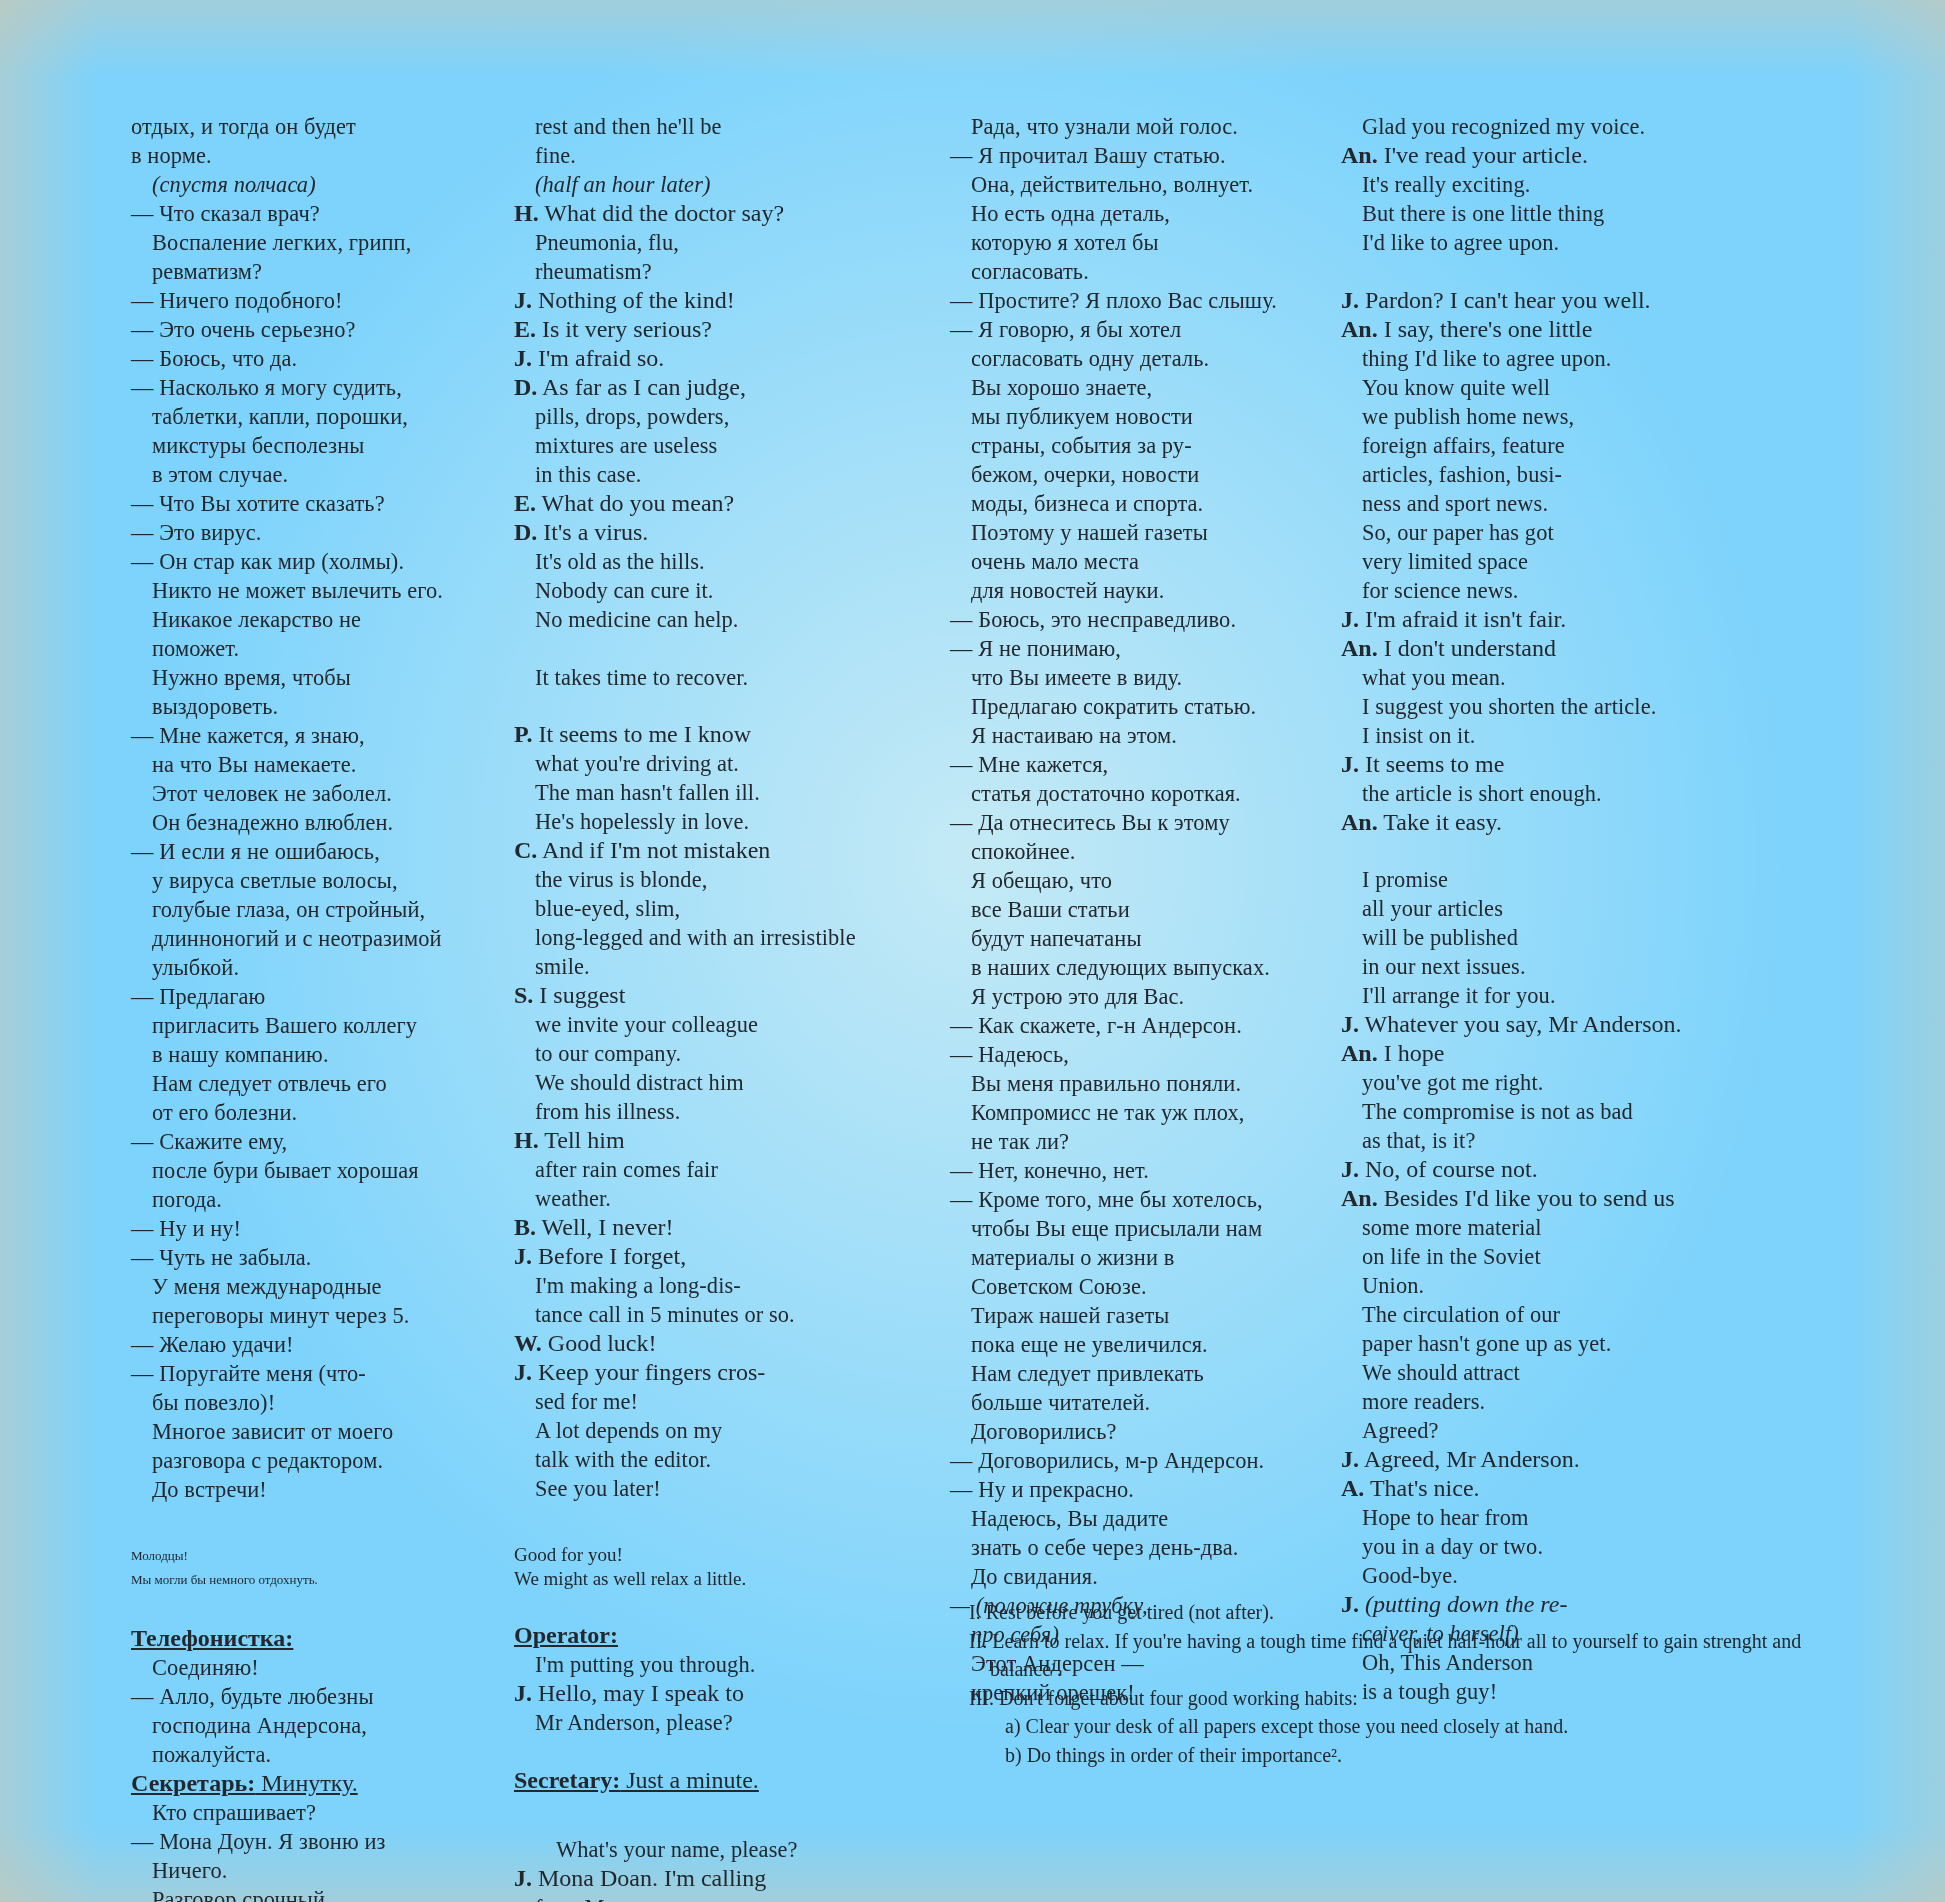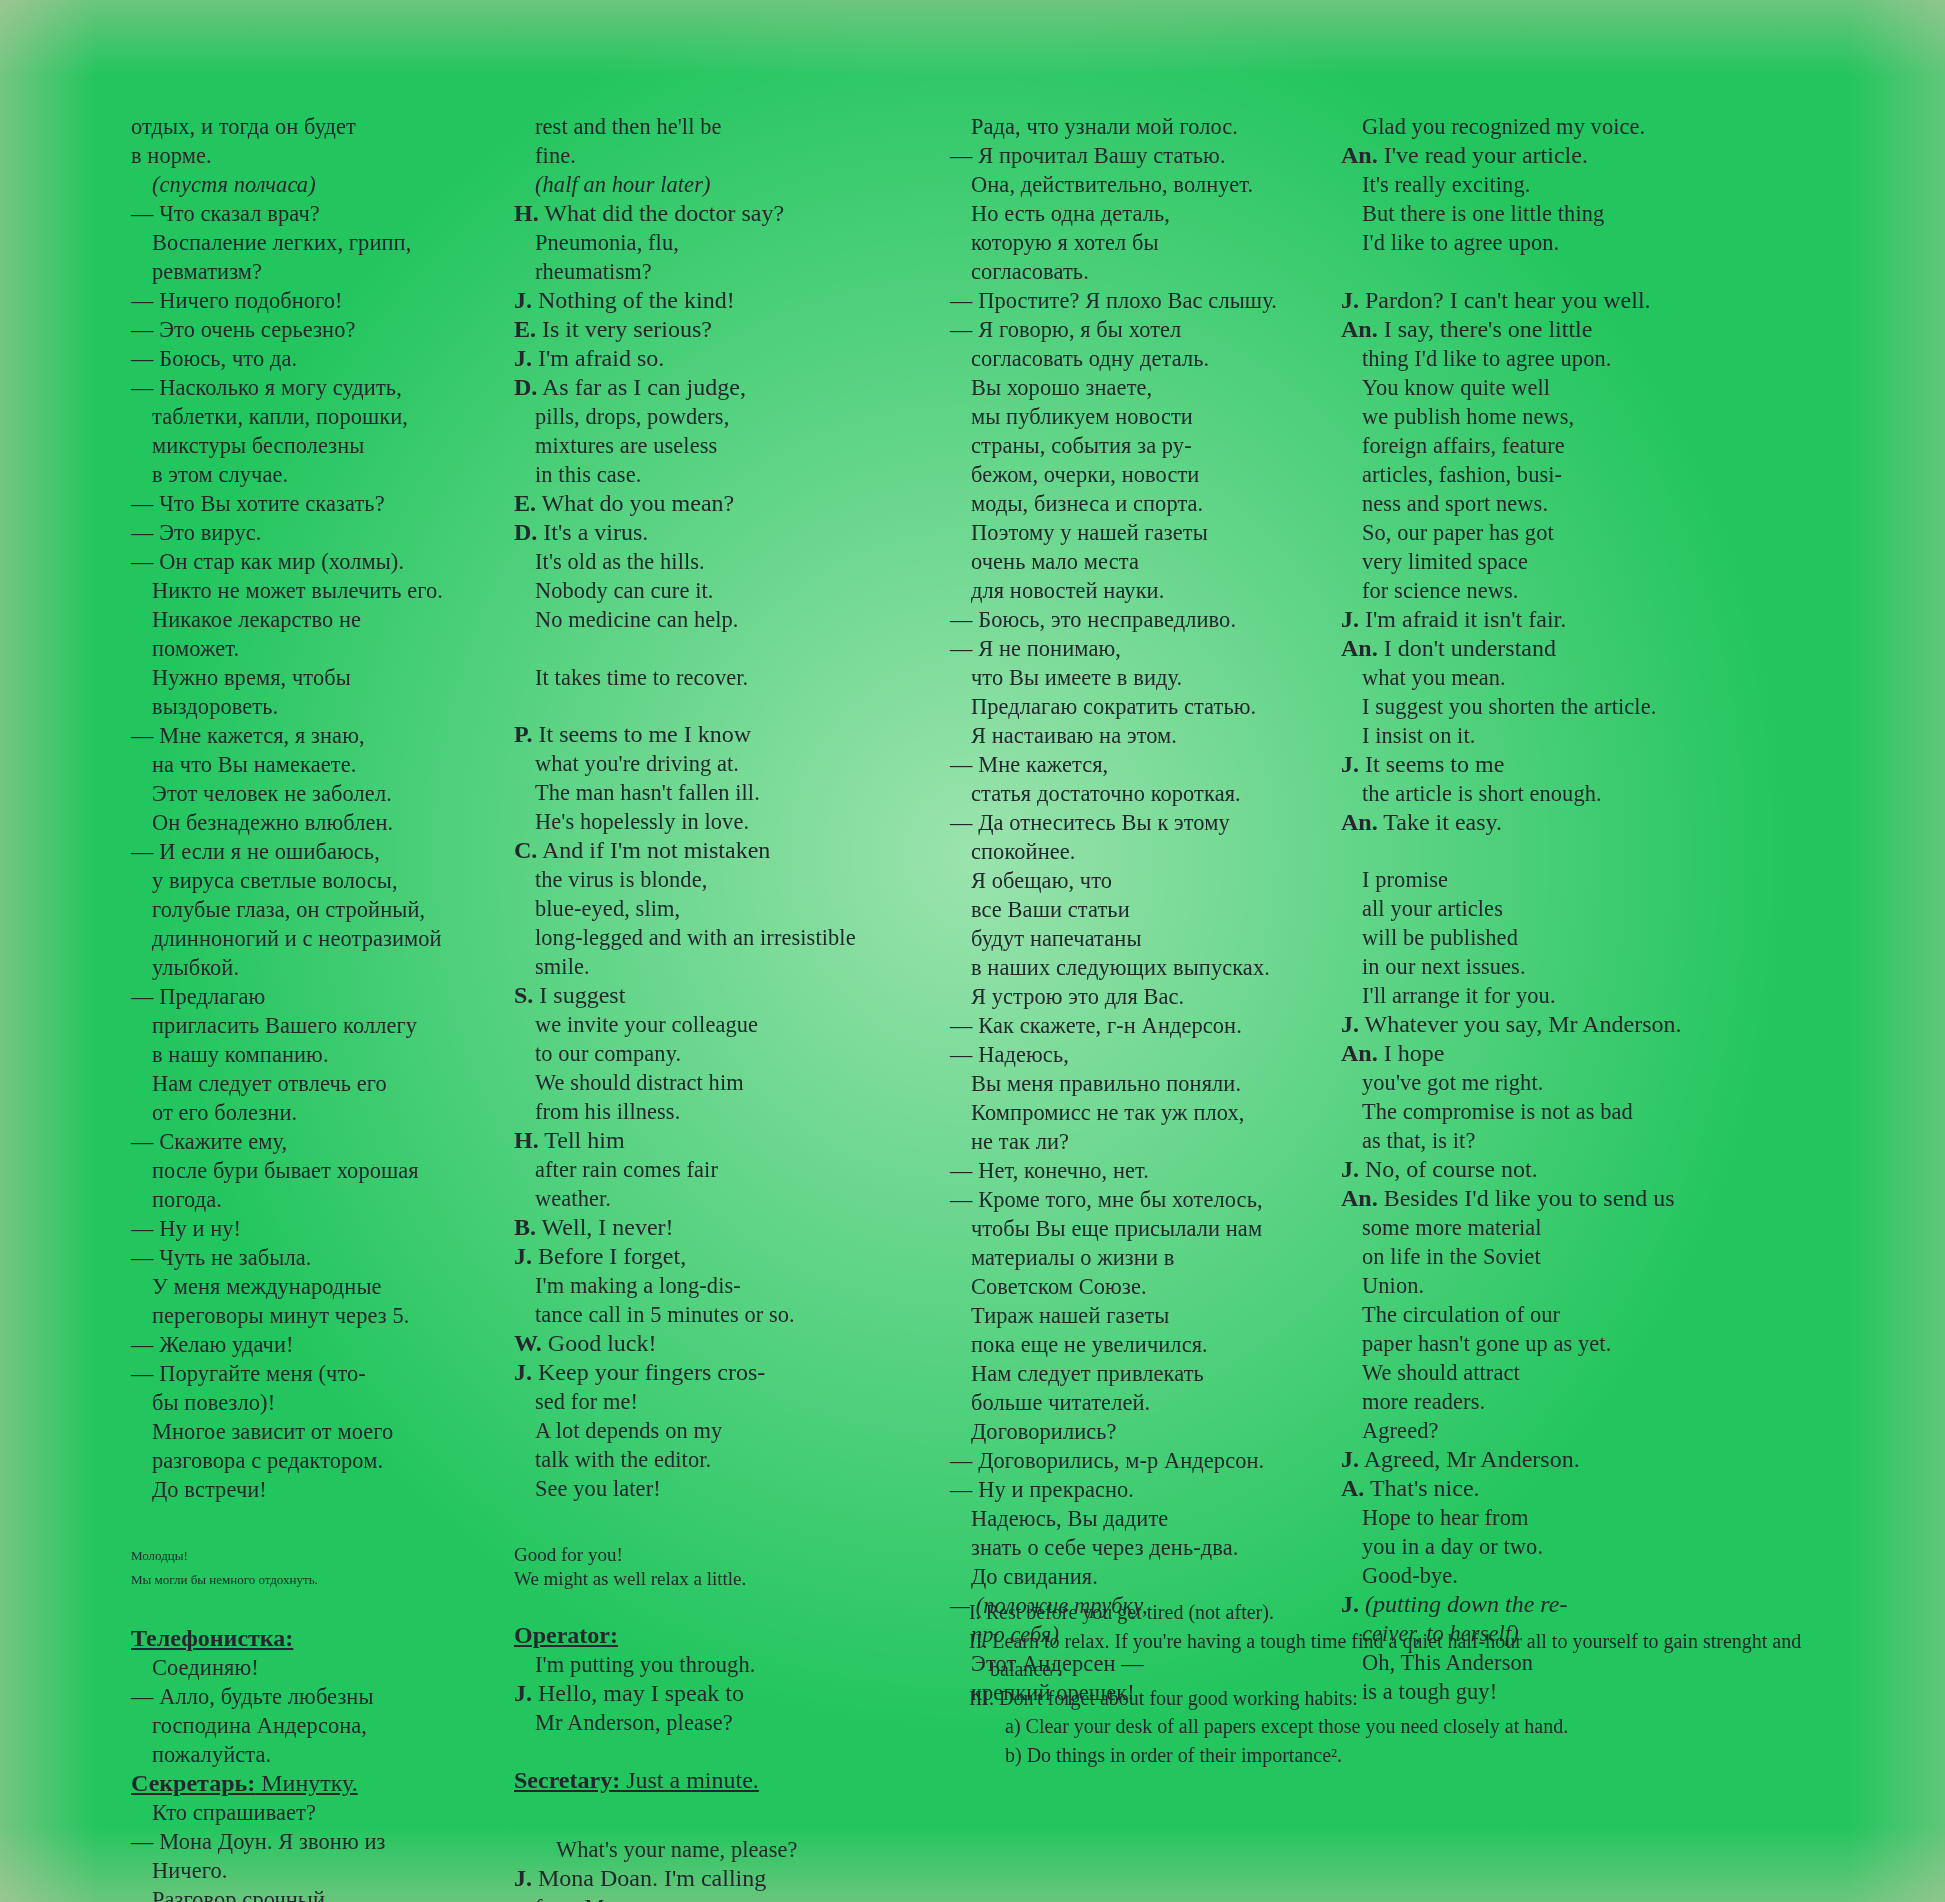--- a/index.html
+++ b/index.html
@@ -4,21 +4,21 @@
 <style>
   html, body {
     margin: 0;
     padding: 0;
     background: #efe7d2;
   }
   .page {
     position: relative;
     width: 1945px;
     height: 1902px;
-    background: #22c55e;
+    background: #7dd3fc;
     overflow: hidden;
     font-family: "Liberation Serif", serif;
     color: #23282e;
   }
   
   .paper-tint {
     position: absolute;
     inset: 0;
     background:
       radial-gradient(ellipse at 50% 45%, rgba(255,252,240,0.55) 0%, rgba(243,234,213,0) 60%),

